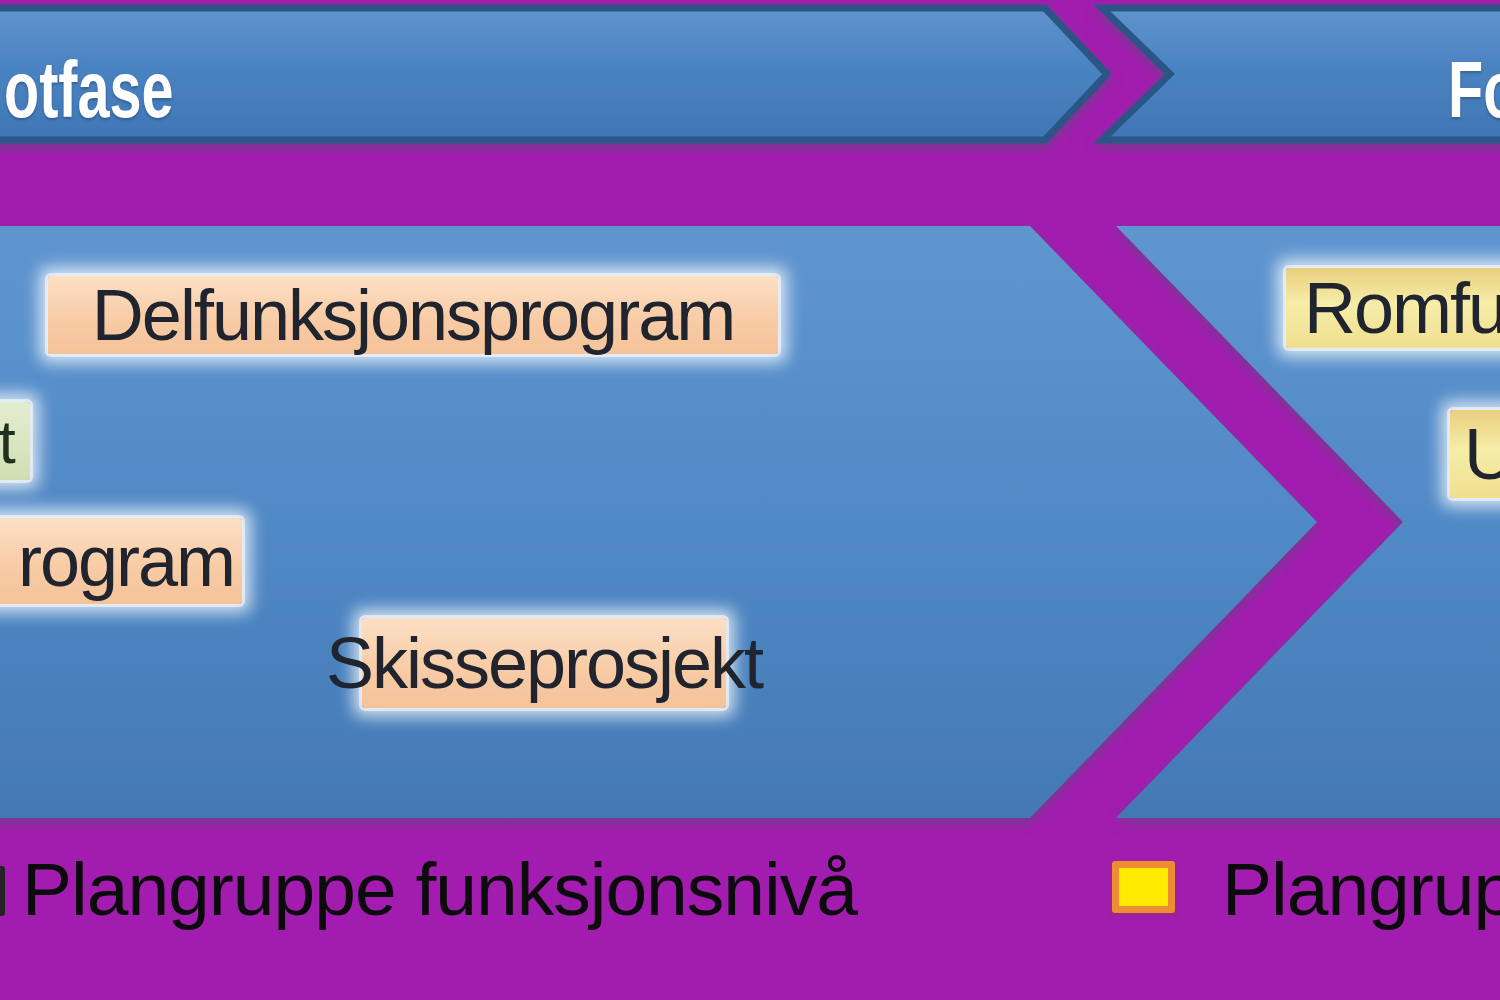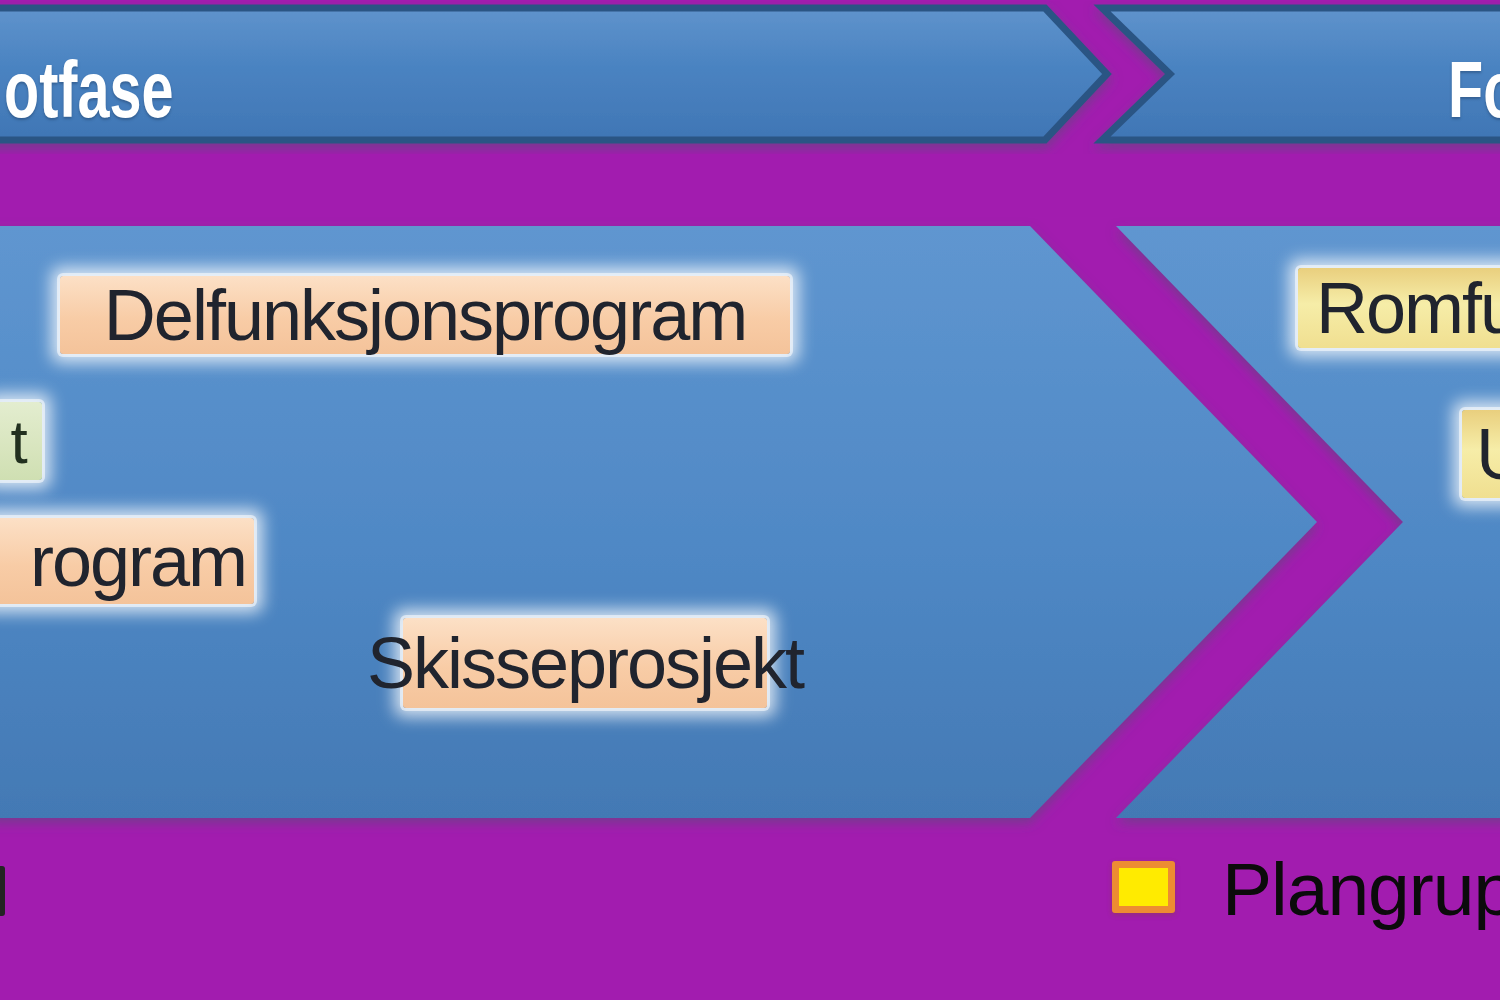--- a/index.html
+++ b/index.html
@@ -15,21 +15,20 @@
     transform:scaleX(0.72);transform-origin:left center;white-space:nowrap;
     text-shadow:0 2px 3px rgba(20,40,70,.35);
   }
 
   
   .hl{
     position:absolute;display:flex;align-items:center;justify-content:center;
     font-size:72px;letter-spacing:-2px;color:#20242E;white-space:nowrap;
     border-radius:3px;
     box-shadow:0 0 0 3px rgba(255,255,255,.55), 0 0 16px 9px rgba(255,255,255,.75);
-    margin-left:12px;
   }
   .hl.peach{background:linear-gradient(180deg,#FCE0C6 0%,#F8CCA6 55%,#F4C39A 100%);}
   .hl.yellow{background:linear-gradient(180deg,#E9CF7E 0%,#F6EDA8 45%,#F0DF90 100%);}
   .hl.green{background:linear-gradient(180deg,#E3EDCF 0%,#D8E5BE 60%,#CFDFB2 100%);color:#22301f;}
 
   
   .legend-text{
     position:absolute;color:#0B0B0B;font-size:75px;line-height:82px;letter-spacing:-1px;
     white-space:nowrap;
   }
@@ -78,26 +77,27 @@
 
   <div class="phase-label" style="left:4px;top:44px;">otfase</div>
   <div class="phase-label" style="left:1448px;top:44px;">Fo</div>
 
   <div class="hl green" style="left:-18px;top:402px;width:48px;height:78px;font-size:62px;">t</div>
 
   <div class="hl peach" style="left:48px;top:276px;width:730px;height:78px;">Delfunksjonsprogram</div>
 
   <div class="hl peach" style="left:-24px;top:518px;width:258px;height:86px;justify-content:flex-end;padding-right:8px;">rogram</div>
 
-  <div class="hl peach" style="left:391px;top:618px;width:364px;height:90px;">Skisseprosjekt</div>
+  <div class="hl peach" style="left:362px;top:618px;width:364px;height:90px;">Skisseprosjekt</div>
 
   <div class="hl yellow" style="left:1286px;top:268px;width:262px;height:80px;justify-content:flex-start;padding-left:18px;">Romfu</div>
 
   <div class="hl yellow" style="left:1450px;top:410px;width:92px;height:88px;justify-content:flex-start;padding-left:14px;">U</div>
 
   <div class="legend-swatch swatch-cutoff"></div>
 
+  <div class="legend-text" style="left:22px;top:848px;">Plangruppe funksjonsnivå</div>
 
   <div class="legend-swatch swatch-yellow"></div>
 
   <div class="legend-text" style="left:1222px;top:848px;">Plangrup</div>
 
 </div>
 
 </body></html>

